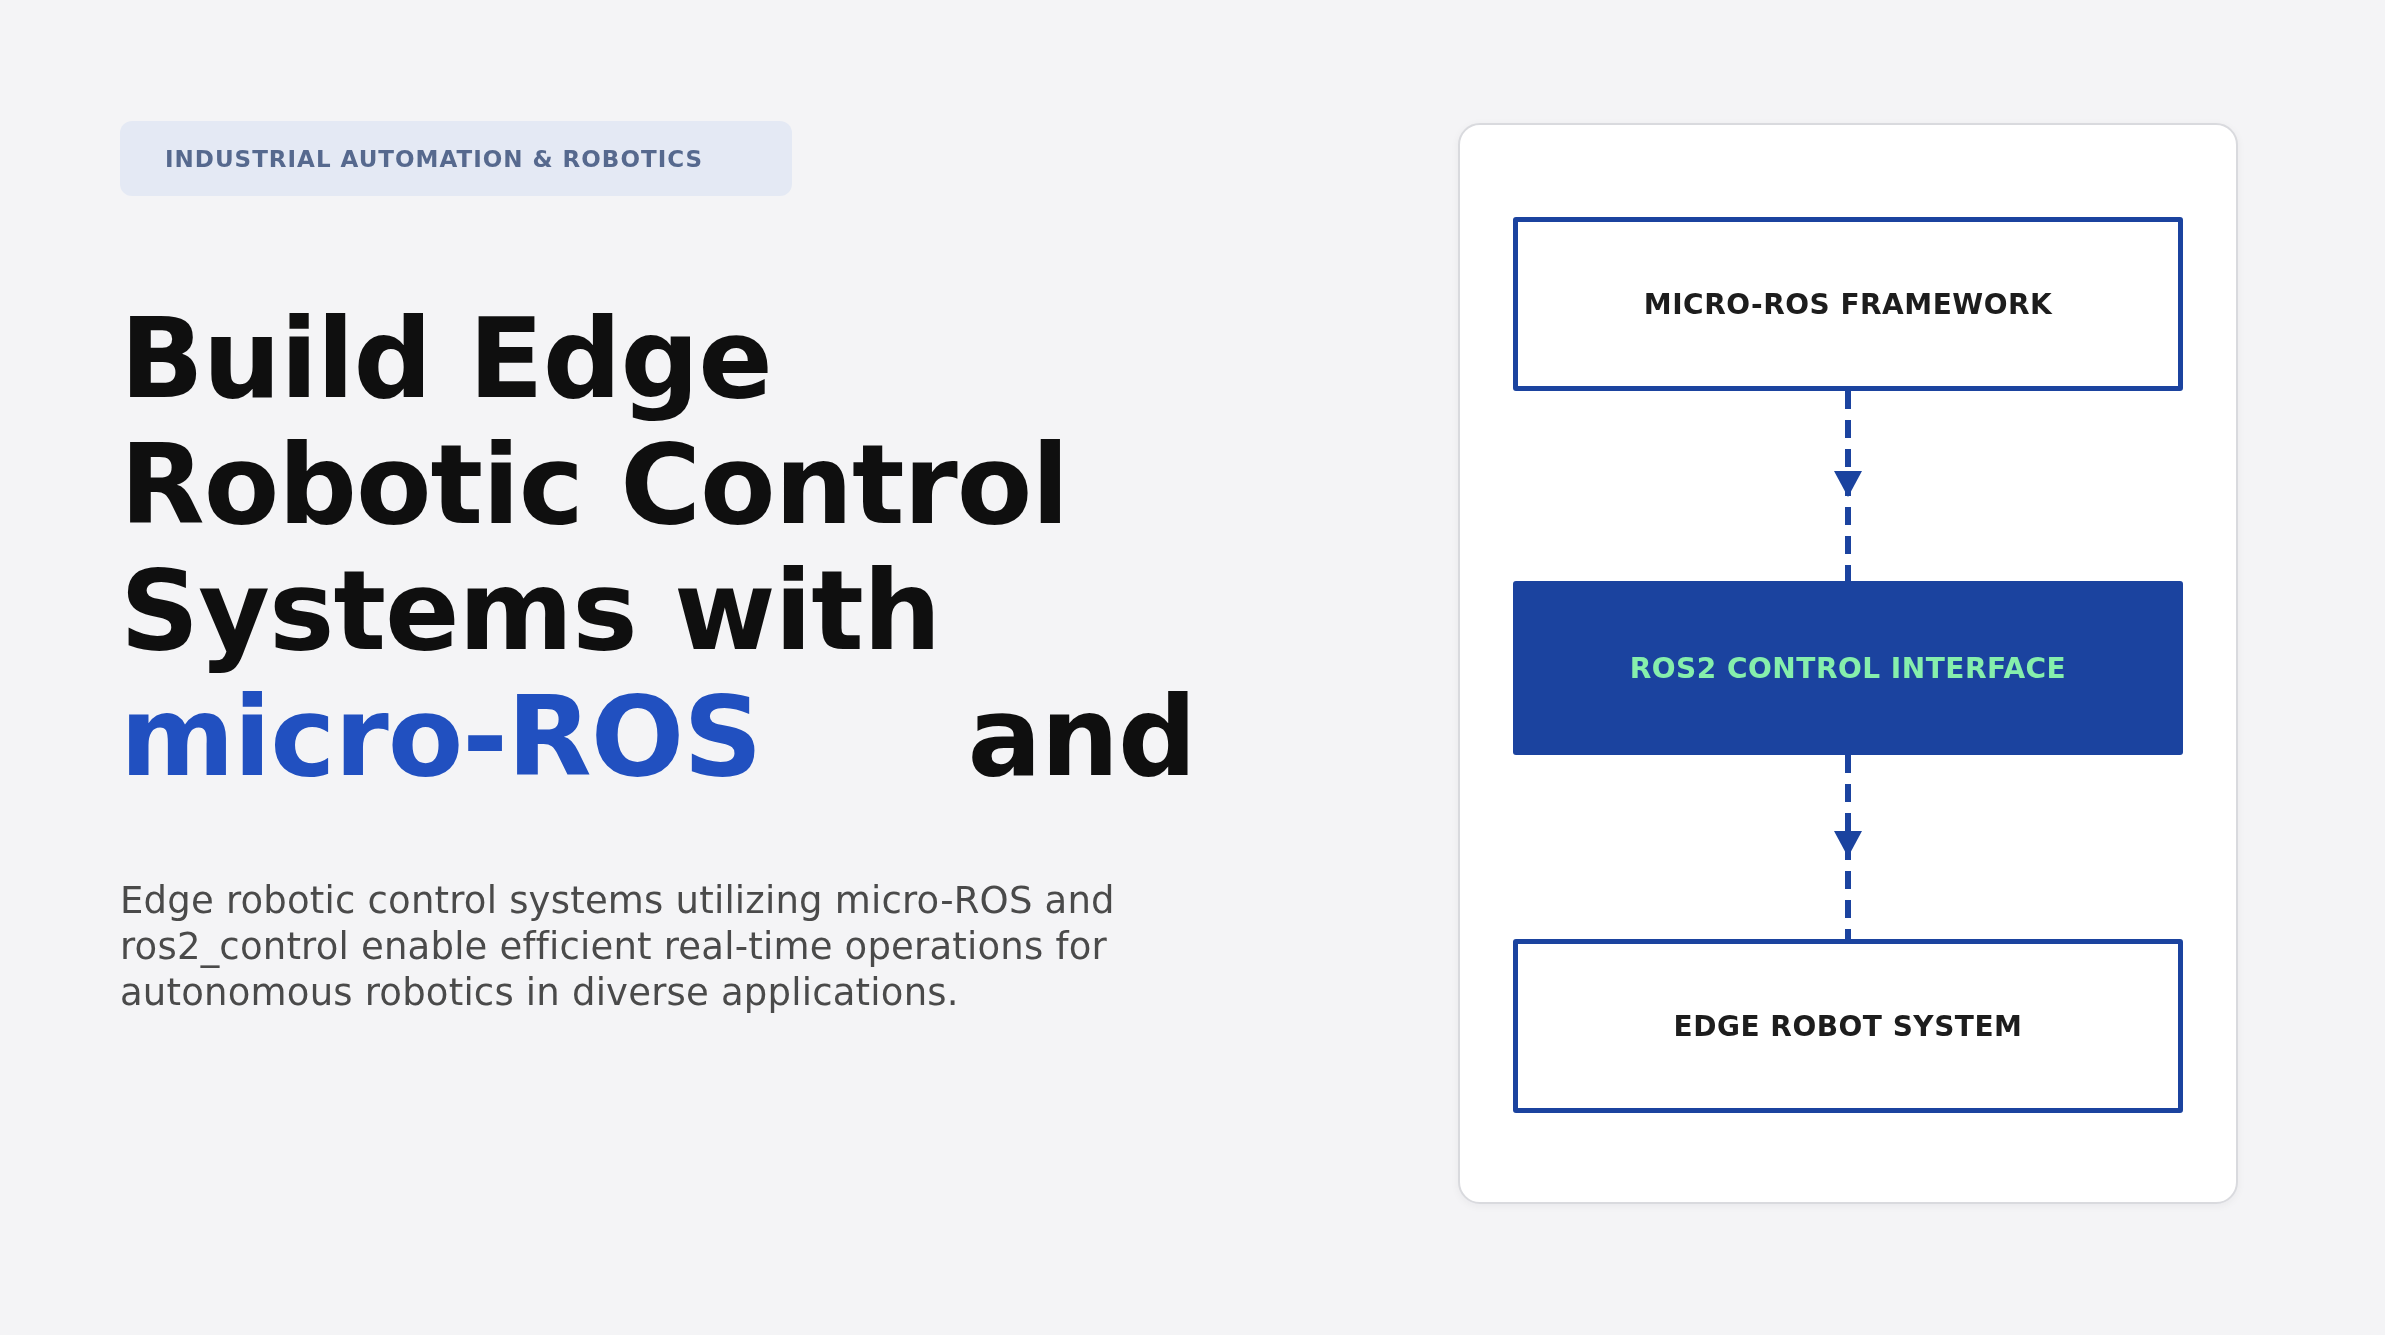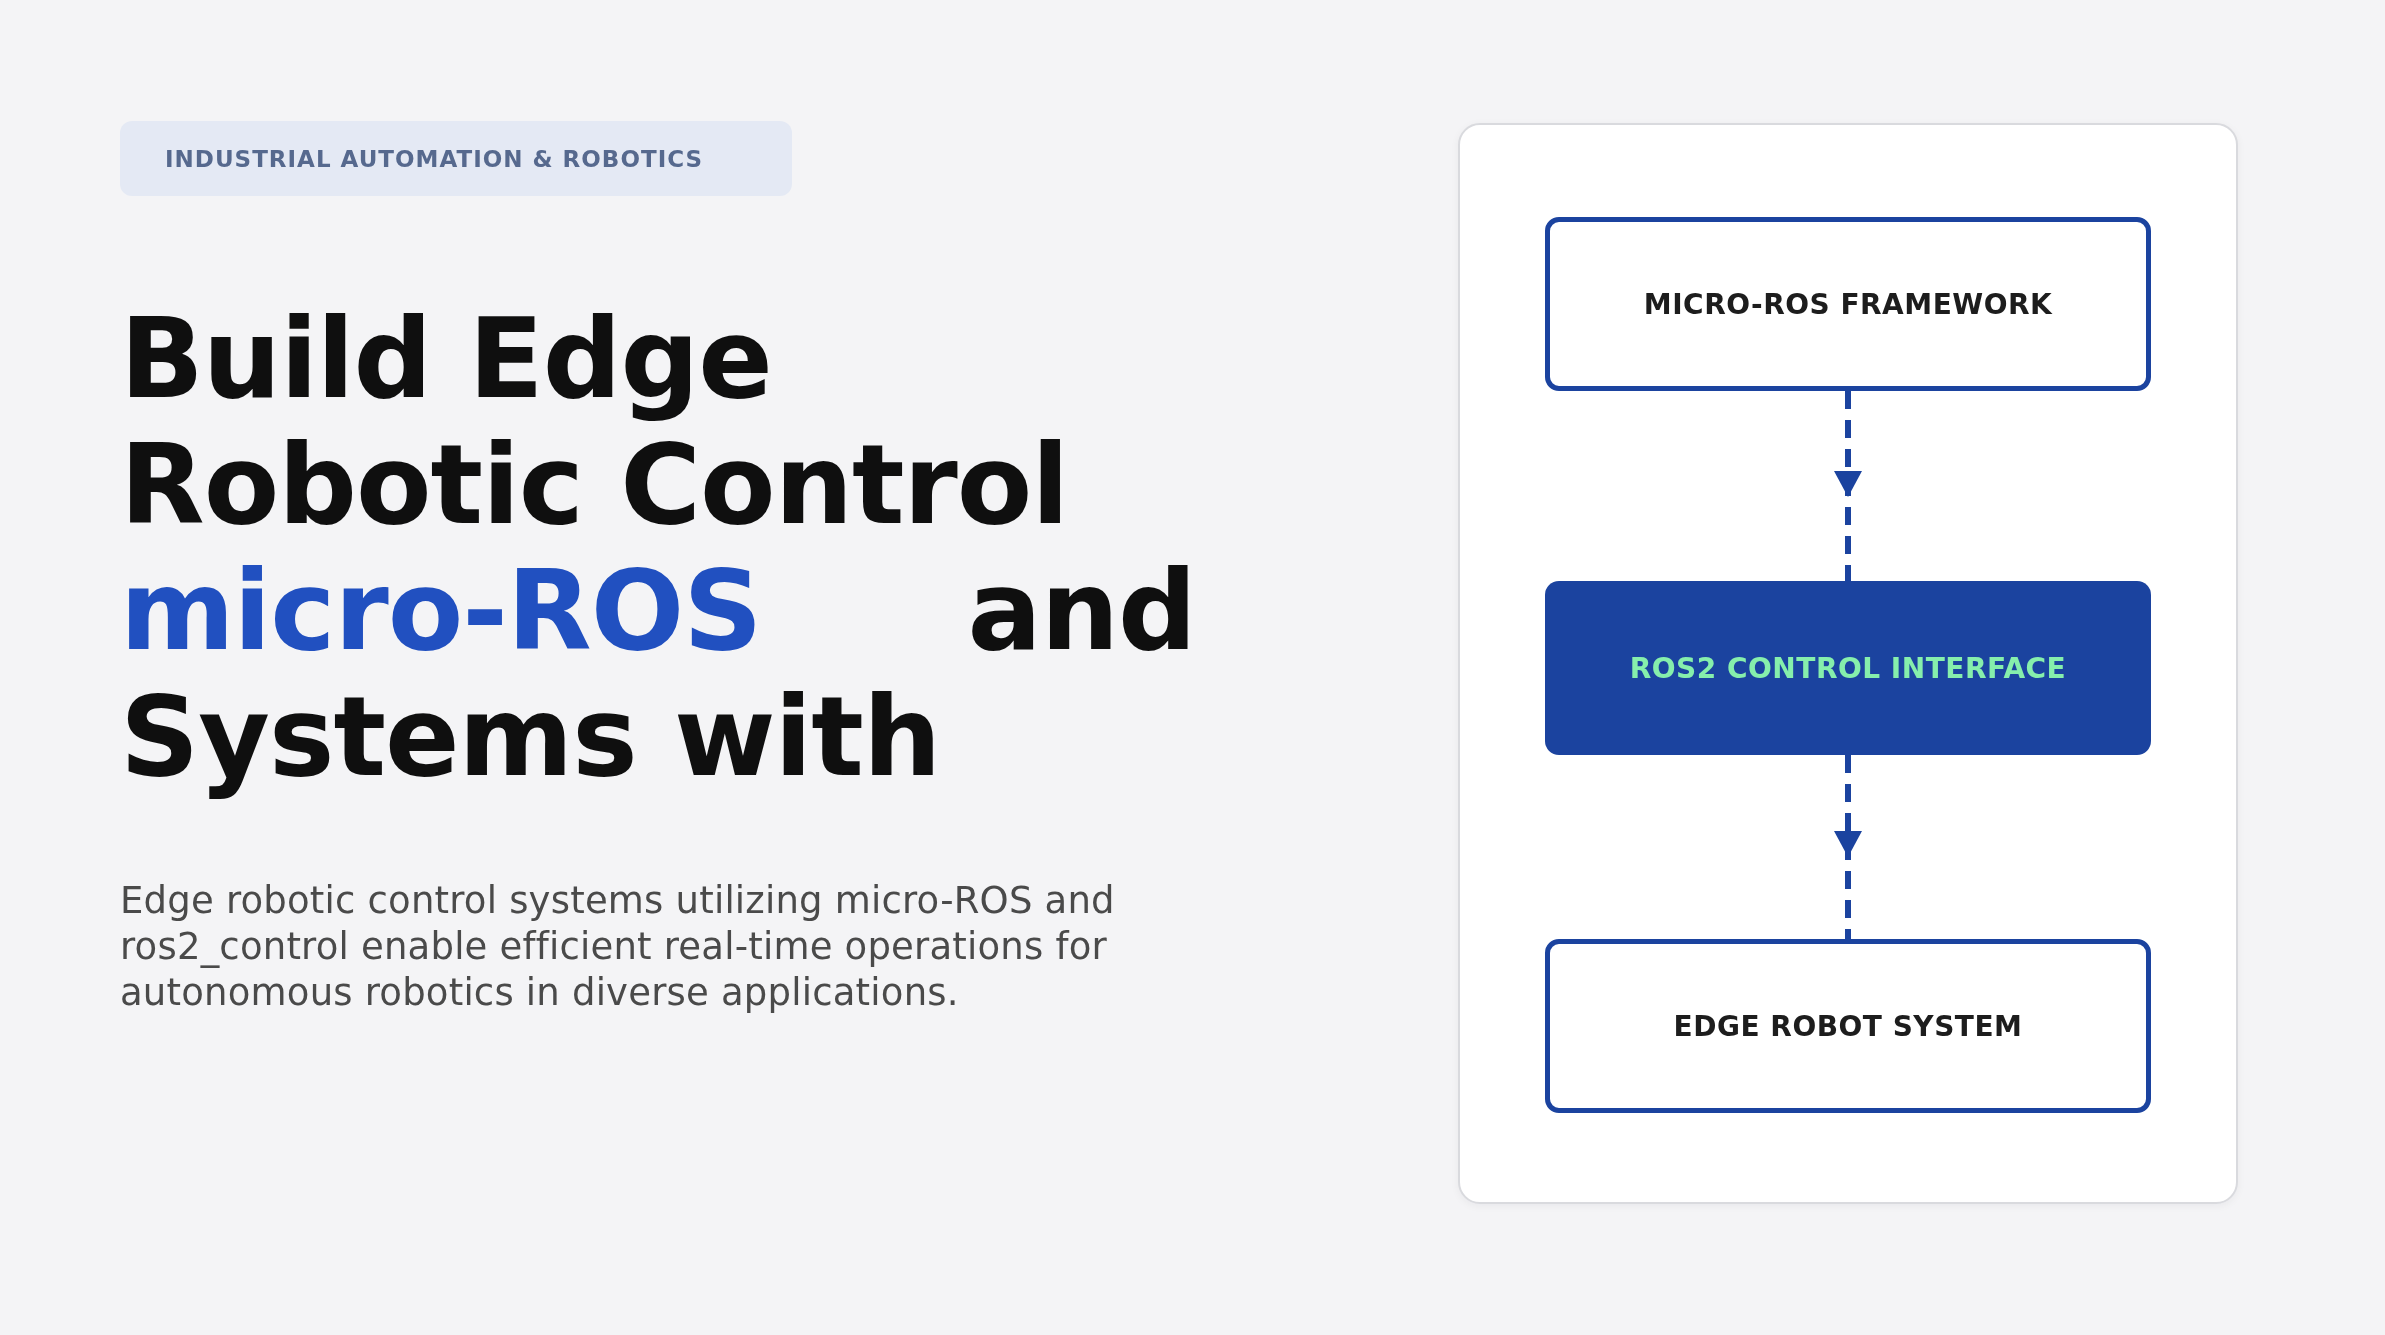--- a/index.html
+++ b/index.html
@@ -62,22 +62,22 @@
     background:#ffffff;
     border:2px solid #d9dade;
     border-radius:22px;
     box-shadow:0 2px 8px rgba(15,23,42,0.05);
     display:flex;
     flex-direction:column;
     align-items:center;
     padding-top:92px;
   }
   .node{
-    width:606px;height:174px;
-    border-radius:14px;
+    width:670px;height:174px;
+    border-radius:3px;
     display:flex;align-items:center;justify-content:center;
     text-align:center;
   }
   .node-label{
     font-size:28px;font-weight:bold;letter-spacing:0.5px;
   }
   .node.outline{
     background:#ffffff;
     border:5px solid var(--diagram-blue);
   }
@@ -97,22 +97,22 @@
 <div class="page">
 
   <section class="hero">
     <div class="badge">
       <span>INDUSTRIAL AUTOMATION &amp; ROBOTICS</span>
     </div>
 
     <h1 class="headline">
       <div class="h-line">Build Edge</div>
       <div class="h-line">Robotic Control</div>
+      <div class="h-line">Systems with</div>
       <div class="h-line"><span class="accent">micro-ROS</span><span class="after-accent">and</span></div>
-      <div class="h-line">Systems with</div>
     </h1>
 
     <p class="description">Edge robotic control systems utilizing micro-ROS and ros2_control enable efficient real-time operations for autonomous robotics in diverse applications.</p>
   </section>
 
   <section class="card">
 
     <div class="node outline">
       <span class="node-label">MICRO-ROS FRAMEWORK</span>
     </div>

